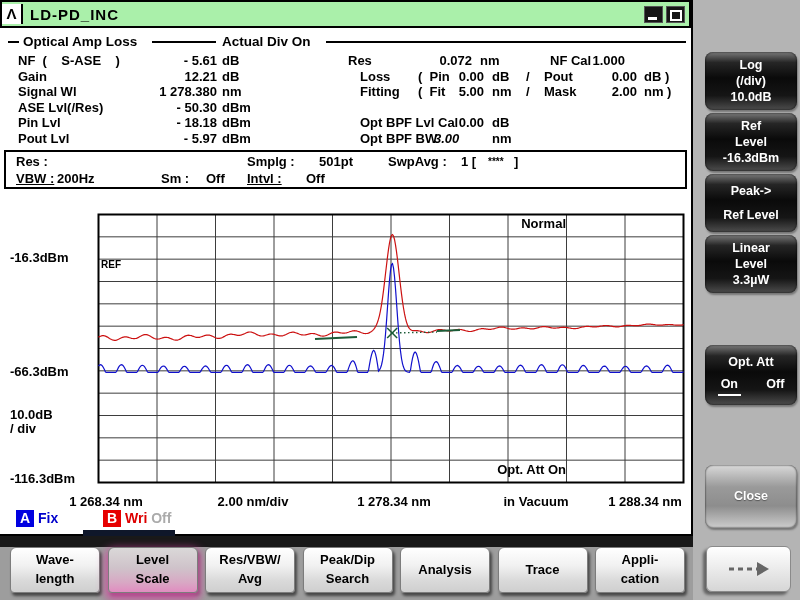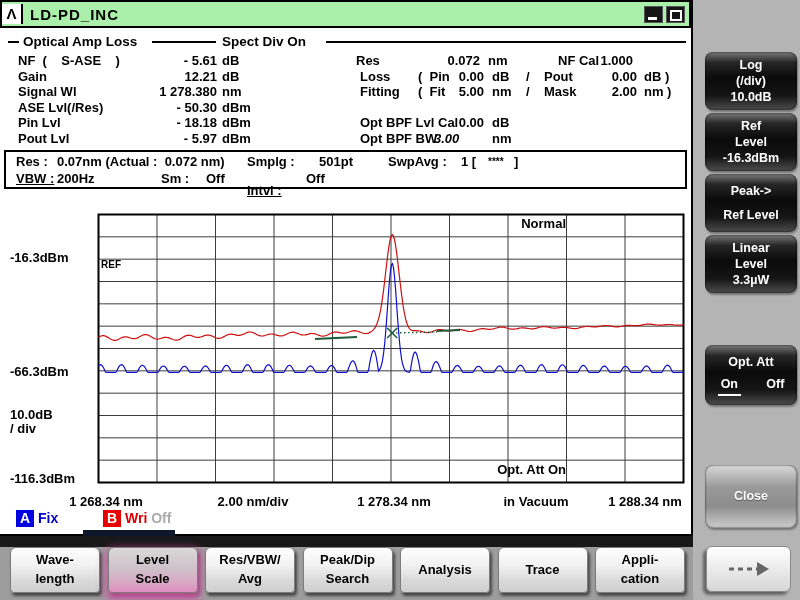--- a/index.html
+++ b/index.html
@@ -86,53 +86,52 @@
           </span>
         <span class="wbtn">
             <span class="glyph-max"></span>
           </span>
       </span>
     </div>
 
     <div class="abs hrule" style="left:8px;width:11px;"></div>
     <span class="abs hdrtxt" style="left:23px;">Optical Amp Loss</span>
     <div class="abs hrule" style="left:152px;width:64px;"></div>
-    <span class="abs hdrtxt" style="left:222px;">Spect Div On</span>
+    <span class="abs hdrtxt" style="left:222px;">Actual Div On</span>
     <div class="abs hrule" style="left:326px;width:360px;"></div>
 
     <div id="left-params">
         <div class="prow" style="left: 18px; top: 53px; width: 280px;"><span style="left:0;">NF  (    S-ASE    )</span><span style="left:110px;width:89px;text-align:right;">- 5.61</span><span style="left:204px;">dB</span></div>
         <div class="prow" style="left: 18px; top: 68.5px; width: 280px;"><span style="left:0;">Gain</span><span style="left:110px;width:89px;text-align:right;">12.21</span><span style="left:204px;">dB</span></div>
         <div class="prow" style="left: 18px; top: 84px; width: 280px;"><span style="left:0;">Signal Wl</span><span style="left:110px;width:89px;text-align:right;">1 278.380</span><span style="left:204px;">nm</span></div>
         <div class="prow" style="left: 18px; top: 99.5px; width: 280px;"><span style="left:0;">ASE Lvl(/Res)</span><span style="left:110px;width:89px;text-align:right;">- 50.30</span><span style="left:204px;">dBm</span></div>
         <div class="prow" style="left: 18px; top: 115px; width: 280px;"><span style="left:0;">Pin Lvl</span><span style="left:110px;width:89px;text-align:right;">- 18.18</span><span style="left:204px;">dBm</span></div>
         <div class="prow" style="left: 18px; top: 130.5px; width: 280px;"><span style="left:0;">Pout Lvl</span><span style="left:110px;width:89px;text-align:right;">- 5.97</span><span style="left:204px;">dBm</span></div>
       </div>
     <div id="right-params">
-        <div class="prow" style="left: 356px; top: 53px; width: 278px;"><span style="left:0;">Res</span><span style="left:64px;width:60px;text-align:right;">0.072</span><span style="left:132px;">nm</span><span style="left:184px;margin-left:18px;">NF Cal</span><span style="left:222px;width:55px;text-align:right;">1.000</span></div>
+        <div class="prow" style="left: 348px; top: 53px; width: 278px;"><span style="left:0;">Res</span><span style="left:64px;width:60px;text-align:right;">0.072</span><span style="left:132px;">nm</span><span style="left:184px;margin-left:18px;">NF Cal</span><span style="left:222px;width:55px;text-align:right;">1.000</span></div>
         <div class="prow" style="left: 360px; top: 68.5px; width: 330px;"><span style="left:0;">Loss</span><span style="left:58px;">(  Pin</span><span style="left:64px;width:60px;text-align:right;">0.00</span><span style="left:132px;">dB</span><span style="left:166px;">/</span><span style="left:184px;">Pout</span><span style="left:222px;width:55px;text-align:right;">0.00</span><span style="left:284px;">dB )</span></div>
         <div class="prow" style="left: 360px; top: 84px; width: 330px;"><span style="left:0;">Fitting</span><span style="left:58px;">(  Fit</span><span style="left:64px;width:60px;text-align:right;">5.00</span><span style="left:132px;">nm</span><span style="left:166px;">/</span><span style="left:184px;">Mask</span><span style="left:222px;width:55px;text-align:right;">2.00</span><span style="left:284px;">nm )</span></div>
         <div class="prow" style="left: 360px; top: 115px; width: 330px;"><span style="left:0;">Opt BPF Lvl Cal</span><span style="left:64px;width:60px;text-align:right;">0.00</span><span style="left:132px;">dB</span></div>
         <div class="prow" style="left: 360px; top: 130.5px; width: 330px;"><span style="left:0;">Opt BPF BW</span><span style="left:74px;width:60px;font-style:italic;">3.00</span><span style="left:132px;">nm</span></div>
       </div>
 
     <div class="abs infobox">
       <span style="left:10px;top:2px;">Res :</span>
-      <span style="left:51px;top:2px;">0.07nm (Actual :  0.072 nm)</span>
       <span style="left:241px;top:2px;">Smplg :</span>
       <span style="left:313px;top:2px;">501pt</span>
       <span style="left:382px;top:2px;">SwpAvg :</span>
       <span style="left:455px;top:2px;">1 [</span>
       <span style="left:482px;top:4px;font-size:10px;">****</span>
       <span style="left:508px;top:2px;">]</span>
       <span style="left:10px;top:19px;text-decoration:underline;">VBW :</span>
       <span style="left:51px;top:19px;">200Hz</span>
       <span style="left:155px;top:19px;">Sm :</span>
       <span style="left:200px;top:19px;">Off</span>
-      <span style="left:241px;top:31px;text-decoration:underline;">Intvl :</span>
+      <span style="left:241px;top:19px;text-decoration:underline;">Intvl :</span>
       <span style="left:300px;top:19px;">Off</span>
     </div>
 
     <svg id="grid-svg" class="abs" style="left:97px;top:213px;" width="588" height="271" viewBox="0 0 588 271">
         <line x1="1.5" y1="1.5" x2="1.5" y2="269.5" stroke="#3d3d3d" stroke-width="1"></line>
         <line x1="60" y1="1.5" x2="60" y2="269.5" stroke="#3d3d3d" stroke-width="1"></line>
         <line x1="118.5" y1="1.5" x2="118.5" y2="269.5" stroke="#3d3d3d" stroke-width="1"></line>
         <line x1="177" y1="1.5" x2="177" y2="269.5" stroke="#3d3d3d" stroke-width="1"></line>
         <line x1="235.5" y1="1.5" x2="235.5" y2="269.5" stroke="#3d3d3d" stroke-width="1"></line>
         <line x1="294" y1="1.5" x2="294" y2="269.5" stroke="#3d3d3d" stroke-width="1"></line>

